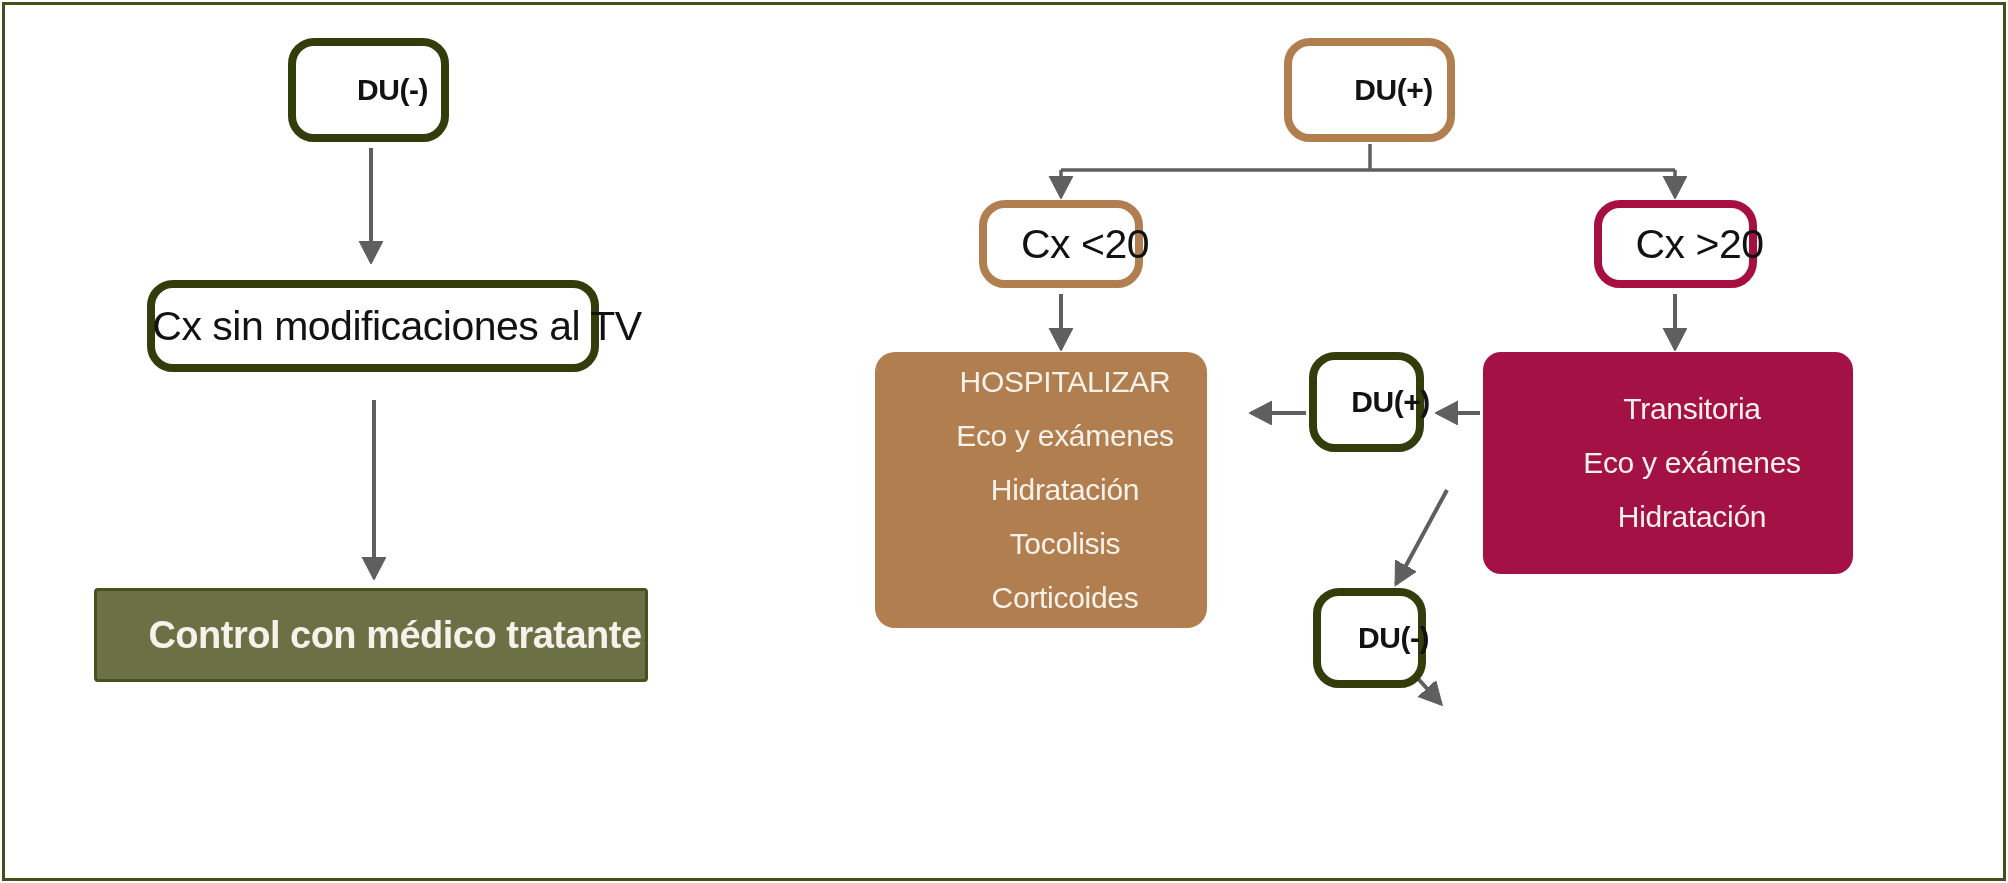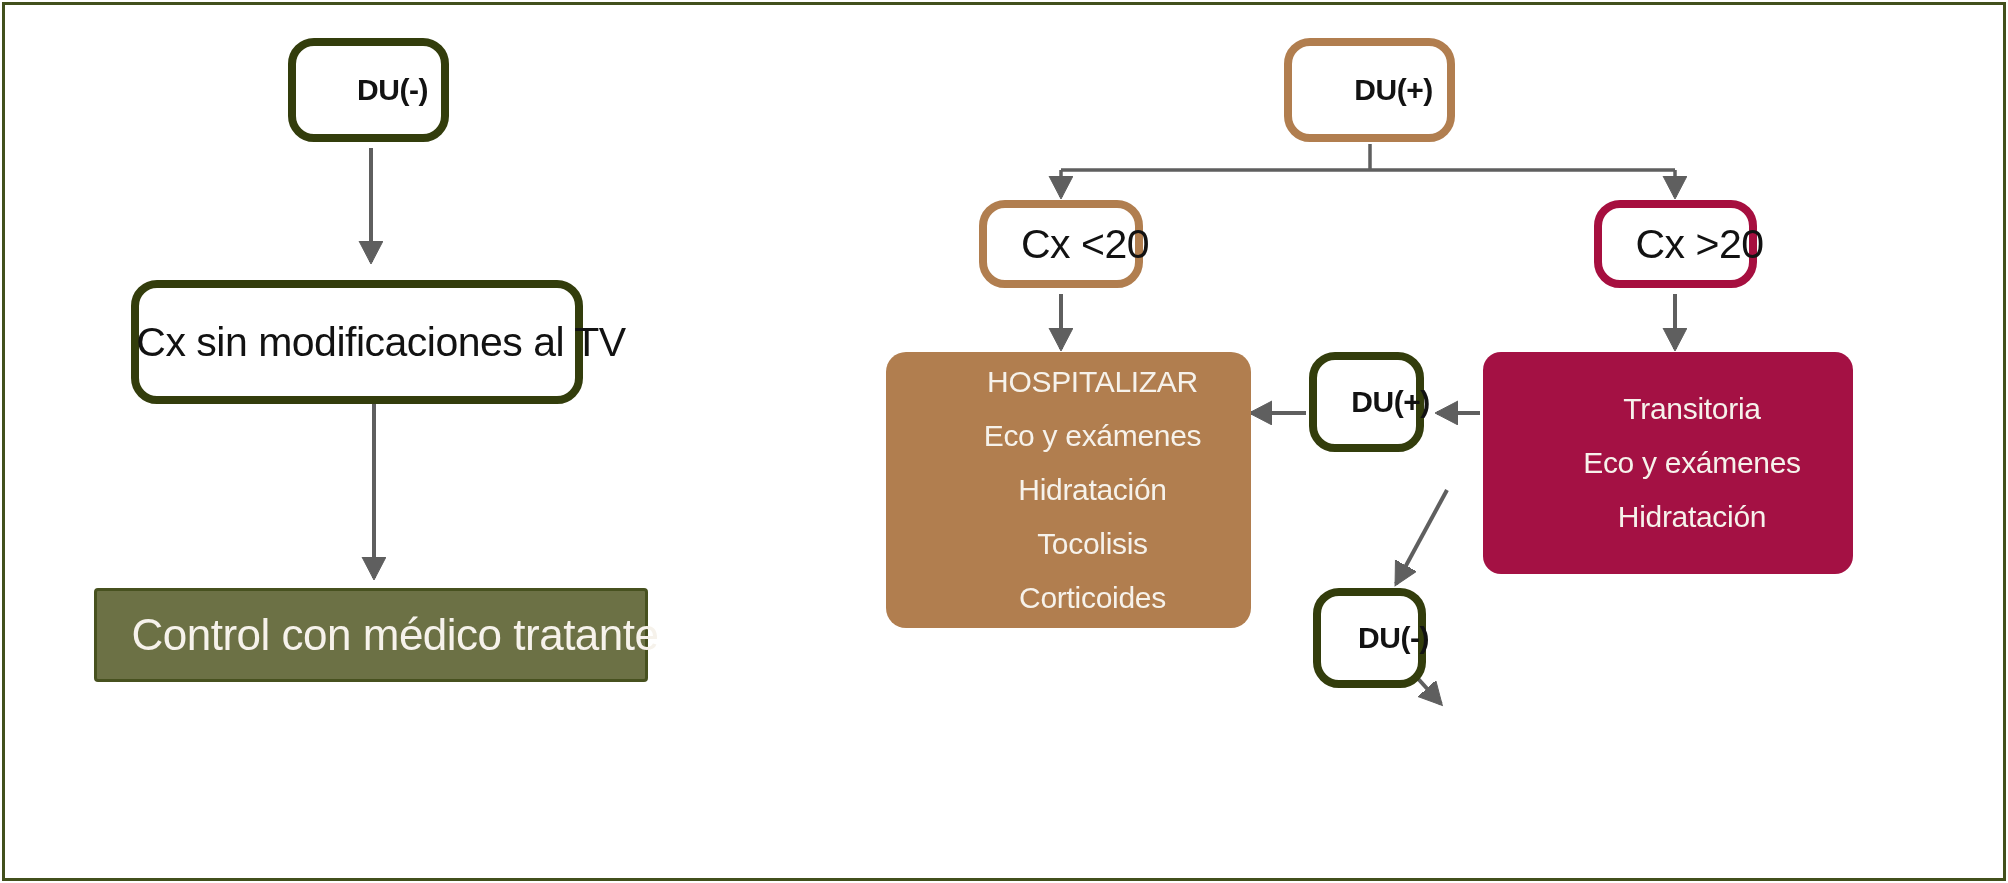--- a/index.html
+++ b/index.html
@@ -29,35 +29,35 @@
     padding-left:48px;
   }
   .outlined{background:#ffffff;}
   .b-olive{border:8px solid var(--dark-olive);border-radius:26px;}
   .b-tan{border:8px solid var(--tan);border-radius:26px;}
   .b-crimson{border:8px solid var(--crimson-border);border-radius:26px;}
   .small-label{font-weight:bold;font-size:30px;letter-spacing:-0.5px;color:var(--text-dark);white-space:nowrap;}
   .mid-label{font-weight:normal;font-size:41px;letter-spacing:-0.5px;color:var(--text-dark);white-space:nowrap;}
   .fill-olive{
     background:var(--olive-fill);border:3px solid var(--olive-fill-border);border-radius:4px;
-    color:var(--text-light);font-weight:normal;font-size:44px;letter-spacing:-0.5px;white-space:nowrap;
+    color:var(--text-light);font-weight:bold;font-size:38px;letter-spacing:-0.5px;white-space:nowrap;
   }
   .fill-tan{background:var(--tan);border-radius:20px;color:var(--text-light);}
   .fill-crimson{background:var(--crimson-fill);border-radius:18px;color:var(--text-light);}
   .multi{flex-direction:column;justify-content:center;font-size:30px;font-weight:400;letter-spacing:-0.3px;}
   .multi div{line-height:54px;white-space:nowrap;}
 
   
   #n-du-neg-top {left:288px; top:38px;  width:161px; height:104px;}
-  #n-cx-sin     {left:131px; top:280px; width:452px; height:124px;justify-content:center;}
+  #n-cx-sin     {left:147px; top:280px; width:452px; height:92px;justify-content:center;}
   #n-control    {left:94px;  top:588px; width:554px; height:94px;}
   #n-du-pos-top {left:1284px;top:38px;  width:171px; height:104px;}
   #n-cx-lt20    {left:979px; top:200px; width:164px; height:88px;}
   #n-cx-gt20    {left:1594px;top:200px; width:163px; height:88px;}
-  #n-hosp       {left:875px; top:352px; width:365px; height:276px;margin-left:11px;}
+  #n-hosp       {left:875px; top:352px; width:332px; height:276px;}
   #n-du-pos-mid {left:1309px;top:352px; width:115px; height:100px;}
   #n-hosp-trans {left:1483px;top:352px; width:370px; height:222px;}
   #n-du-neg-mid {left:1313px;top:588px; width:113px; height:100px;}
   #n-reposo     {left:1483px;top:606px; width:370px; height:228px;}
 </style>
 </head>
 <body>
 
 <div class="stage">
 

